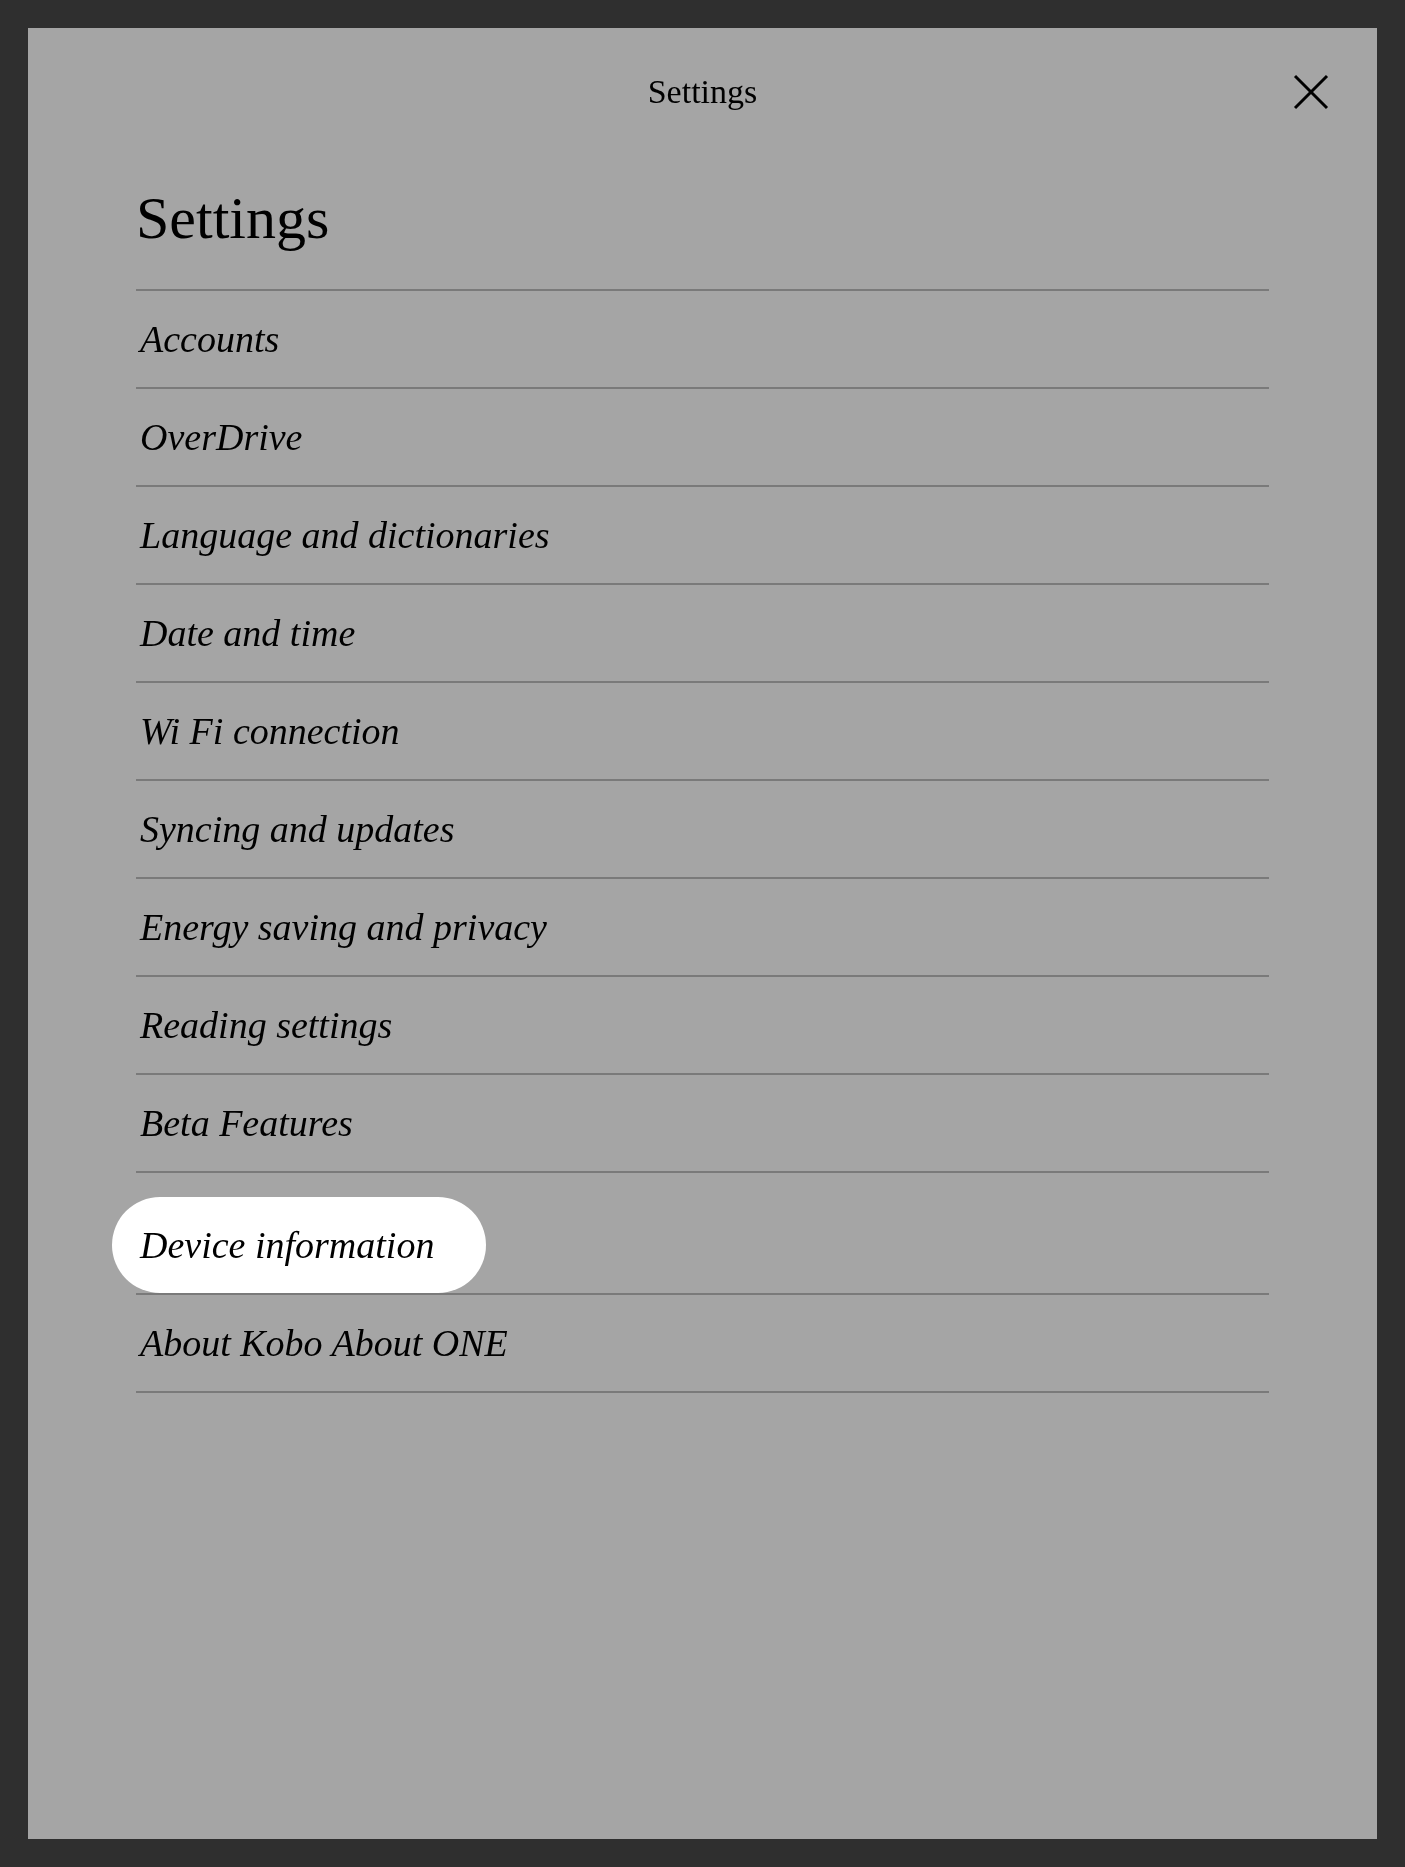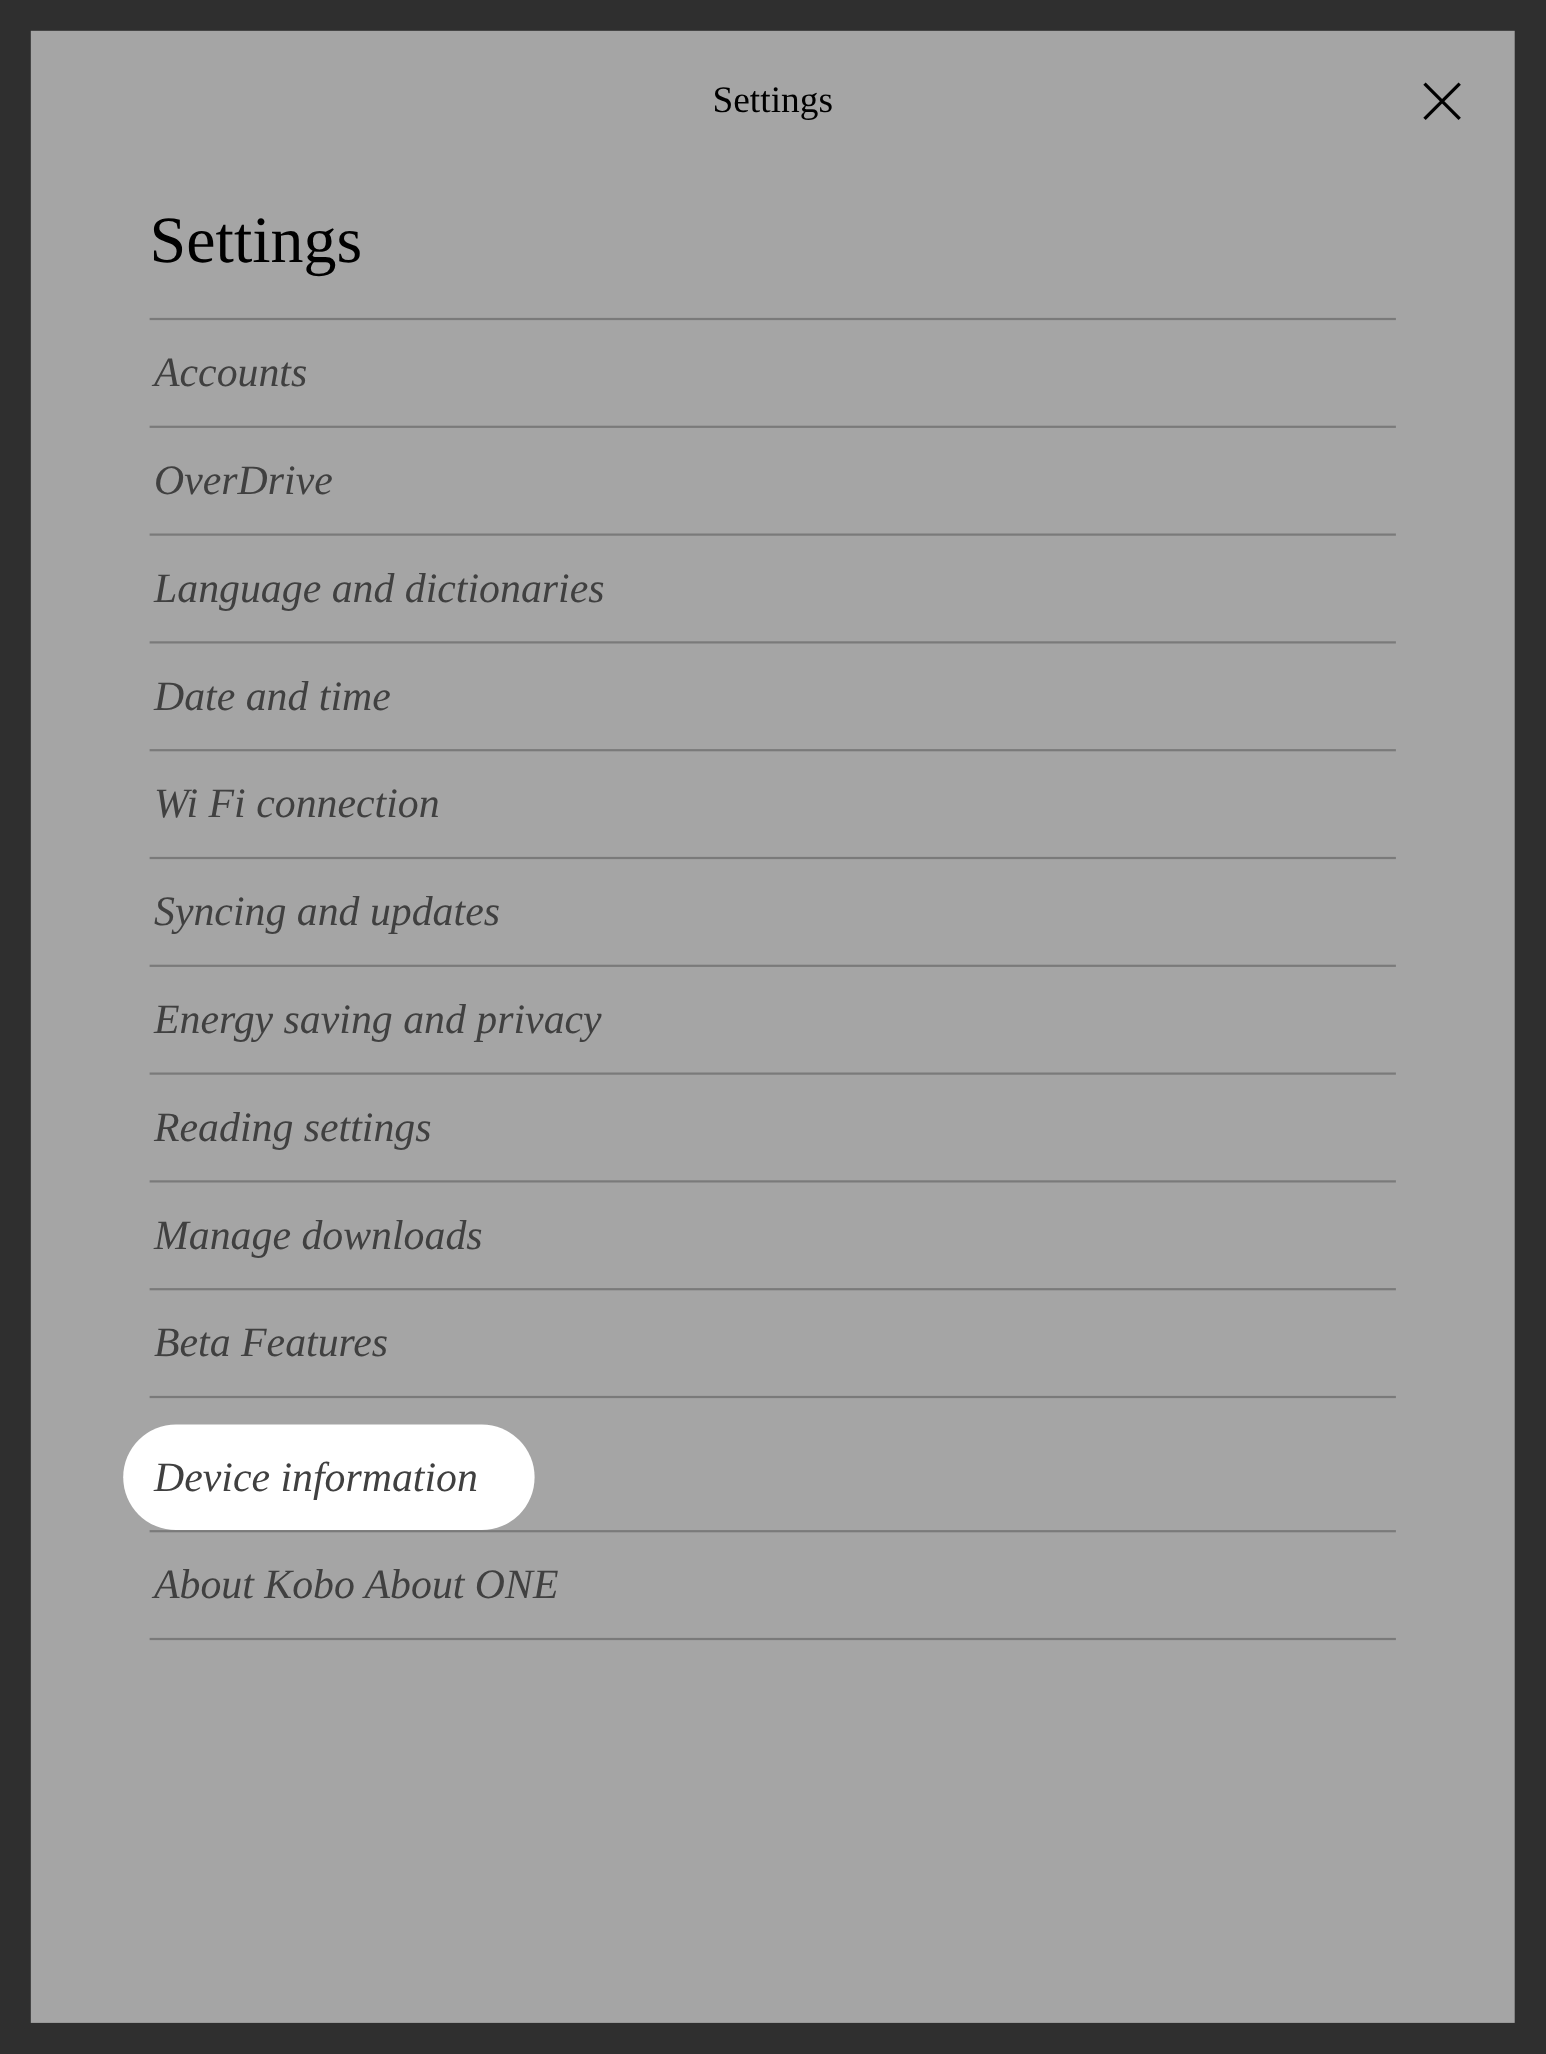--- a/index.html
+++ b/index.html
@@ -61,21 +61,21 @@
     .settings-list {
       list-style: none;
     }
     .settings-item {
       border-bottom: 2px solid #7a7a7a;
       padding: 0;
     }
     .settings-item-inner {
       font-size: 38px;
       font-style: italic;
-      color: #404040;
+      color: #000000;
       padding: 26px 0 26px 4px;
       display: inline-block;
       cursor: pointer;
     }
     .settings-item.highlighted .settings-item-inner {
       background: #ffffff;
       border-radius: 60px;
       padding: 26px 52px 26px 28px;
       margin-left: -24px;
       margin-top: 24px;
@@ -115,23 +115,20 @@
       <li class="settings-item">
         <span class="settings-item-inner">Syncing and updates</span>
       </li>
       <li class="settings-item">
         <span class="settings-item-inner">Energy saving and privacy</span>
       </li>
       <li class="settings-item">
         <span class="settings-item-inner">Reading settings</span>
       </li>
       <li class="settings-item">
-        <span class="settings-item-inner">Manage downloads</span>
-      </li>
-      <li class="settings-item">
         <span class="settings-item-inner">Beta Features</span>
       </li>
       <li class="settings-item highlighted">
         <span class="settings-item-inner">Device information</span>
       </li>
       <li class="settings-item">
         <span class="settings-item-inner">About Kobo About ONE</span>
       </li>
     </ul>
   </div>

